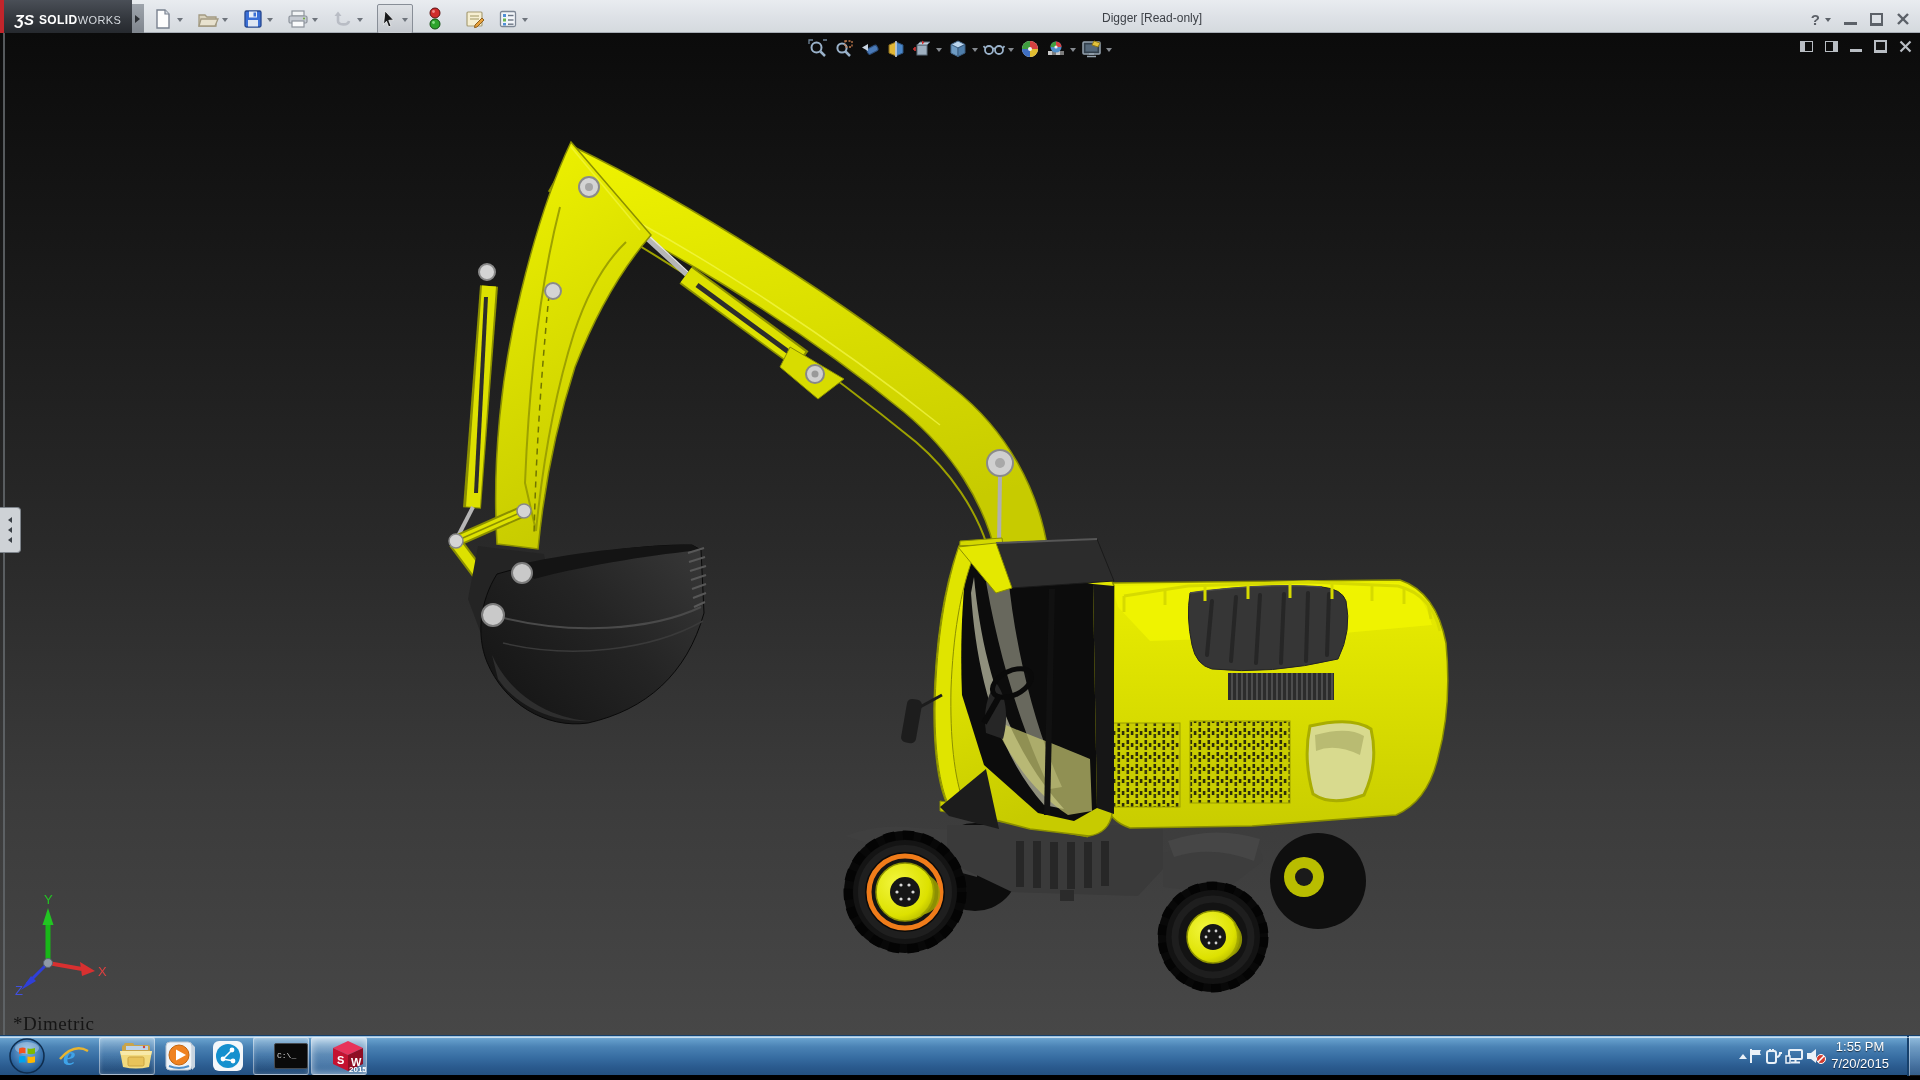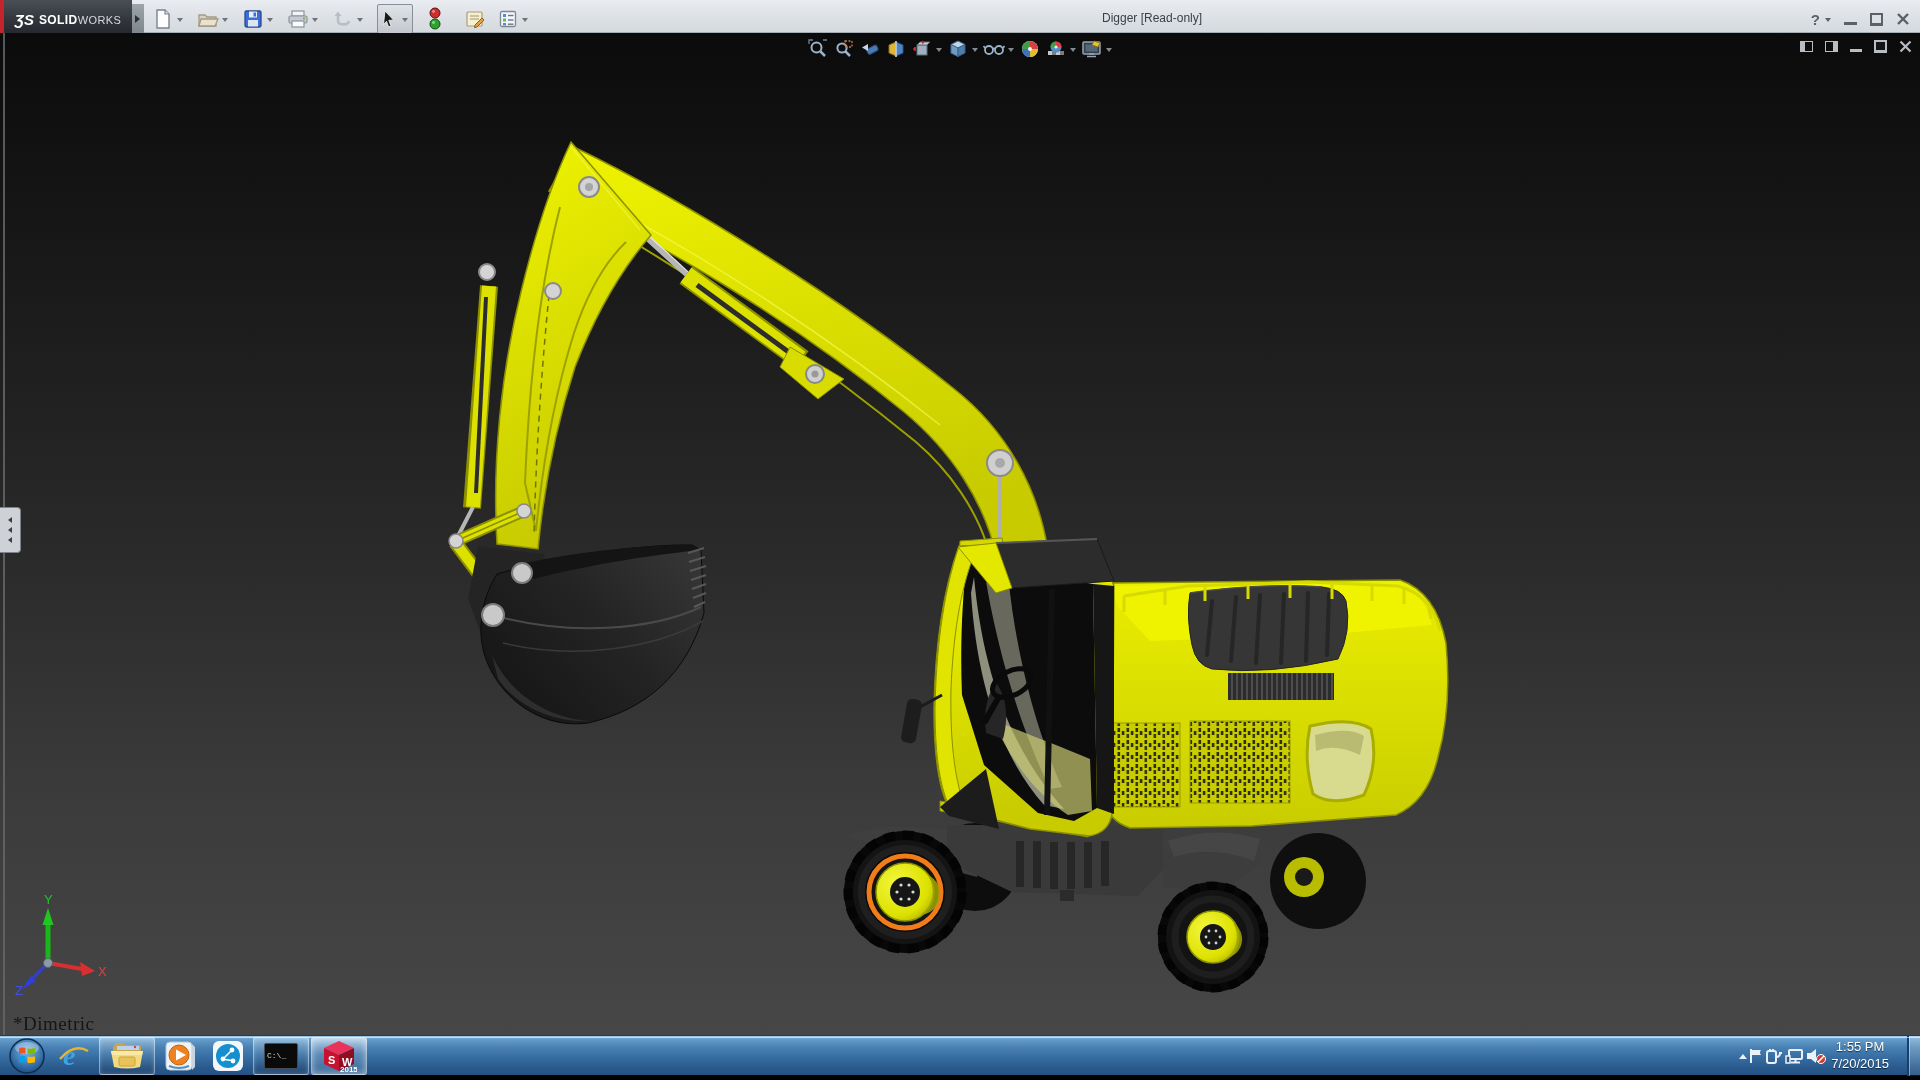--- a/index.html
+++ b/index.html
@@ -65,21 +65,21 @@
   
   .taskbar { position:relative; width:1920px; height:40px; display:flex; align-items:center;
     background:linear-gradient(180deg,#a8cce9 0%,#67a0cd 7%,#4a82b4 28%,#376da2 55%,#2a5a8e 80%,#245180 100%);
     border-top:1px solid #16406b; }
   .taskbar::before { content:""; position:absolute; left:0; top:1px; width:100%; height:1px; background:rgba(255,255,255,.55); }
   .tb-item { display:flex; align-items:center; justify-content:center; height:40px; }
   .orb { width:46px; margin-left:4px; }
   .plain { width:48px; }
   .tile { width:56px; height:38px; margin:0 1px; border:1px solid rgba(255,255,255,.45); border-radius:3px;
     background:linear-gradient(180deg,rgba(255,255,255,.30),rgba(255,255,255,.08) 45%,rgba(0,0,0,.10));
-    box-shadow:inset 0 0 4px rgba(255,255,255,.25); }
+    box-shadow:inset 0 0 4px rgba(255,255,255,.25);justify-content:flex-end; }
   .tile.active { background:linear-gradient(180deg,rgba(255,255,255,.5),rgba(255,255,255,.18) 45%,rgba(120,170,215,.35));
     box-shadow:inset 0 0 7px rgba(255,255,255,.55); }
   .tb-spacer { flex:1; }
   .tray { display:flex; align-items:center; margin-right:10px; }
   .tri-up { width:0; height:0; border:4px solid transparent; border-bottom:5px solid #eaf1f8; margin-bottom:3px; }
   .clock { display:flex; flex-direction:column; align-items:center; color:#fff; font-size:13px; line-height:1.3;
     text-shadow:0 1px 1px rgba(0,0,0,.6); margin:0 8px 0 4px; }
   .show-desktop { width:13px; height:40px; background:linear-gradient(180deg,rgba(255,255,255,.25),rgba(255,255,255,.08));
     border-left:2px solid #16406b; box-shadow:inset 1px 0 0 rgba(255,255,255,.4); }
   .cmd-mini { width:34px; height:26px; background:#0a0a0a; border:1px solid #464b51; border-radius:2px; overflow:hidden; }

